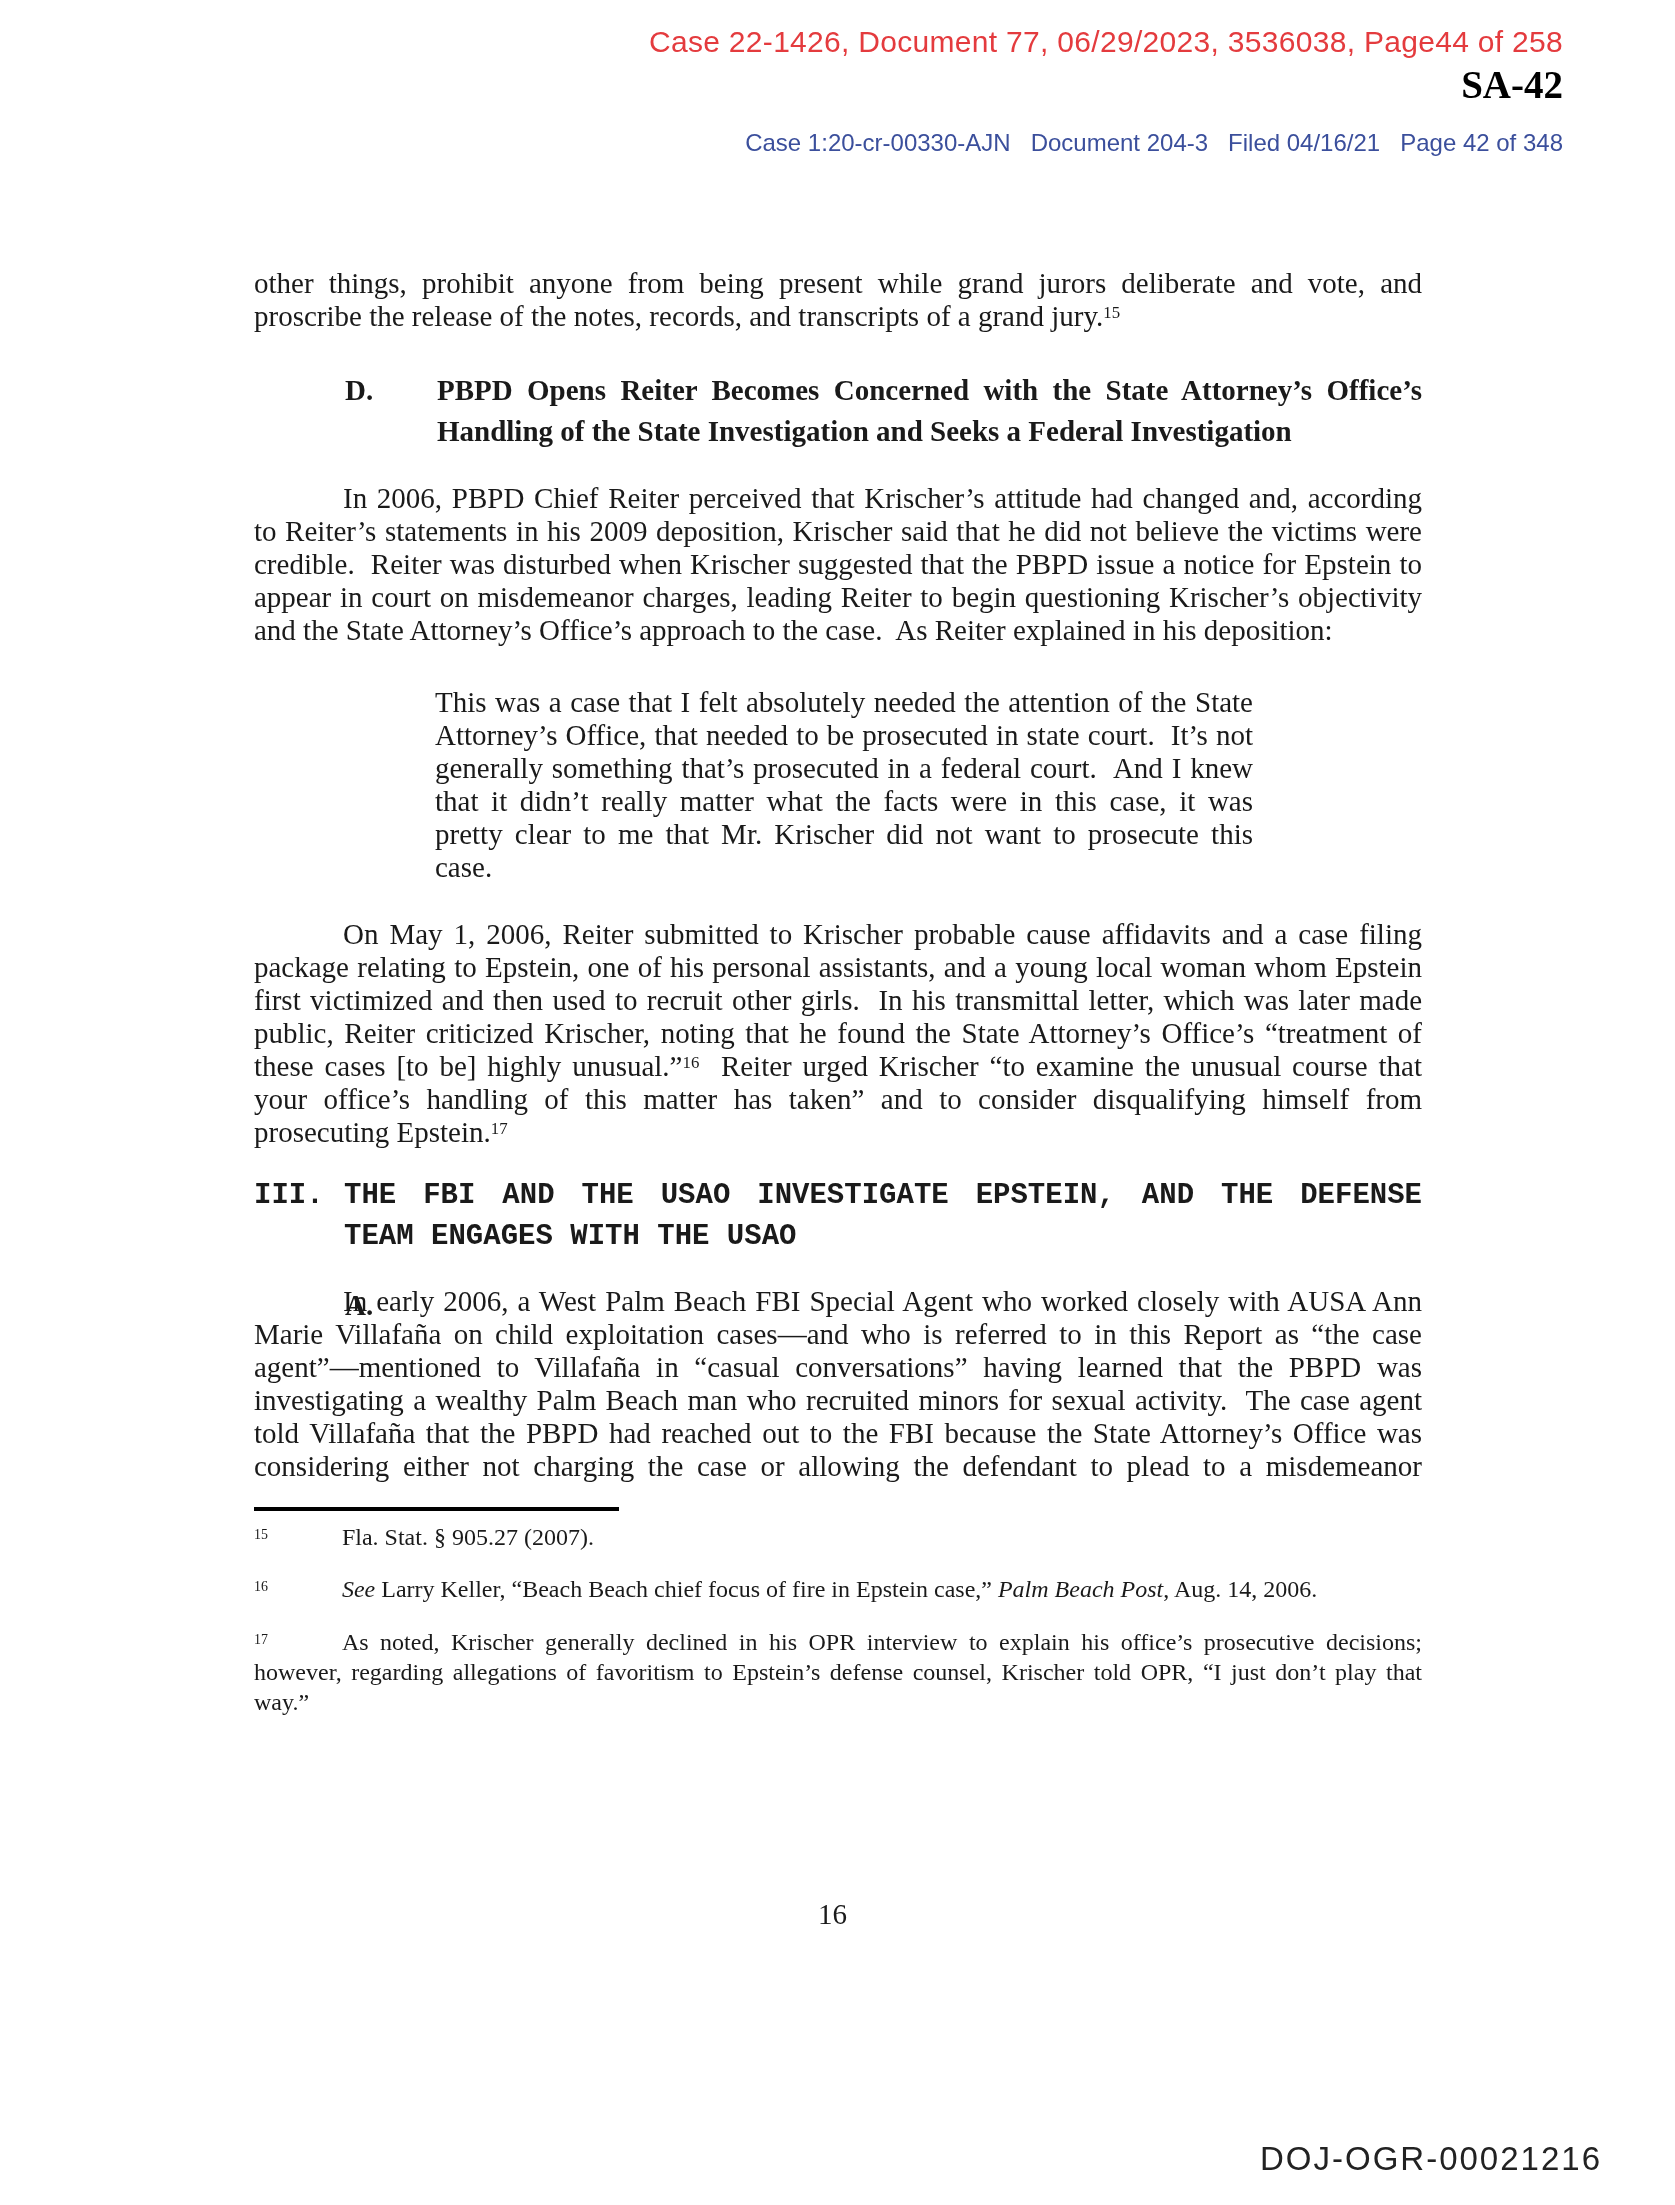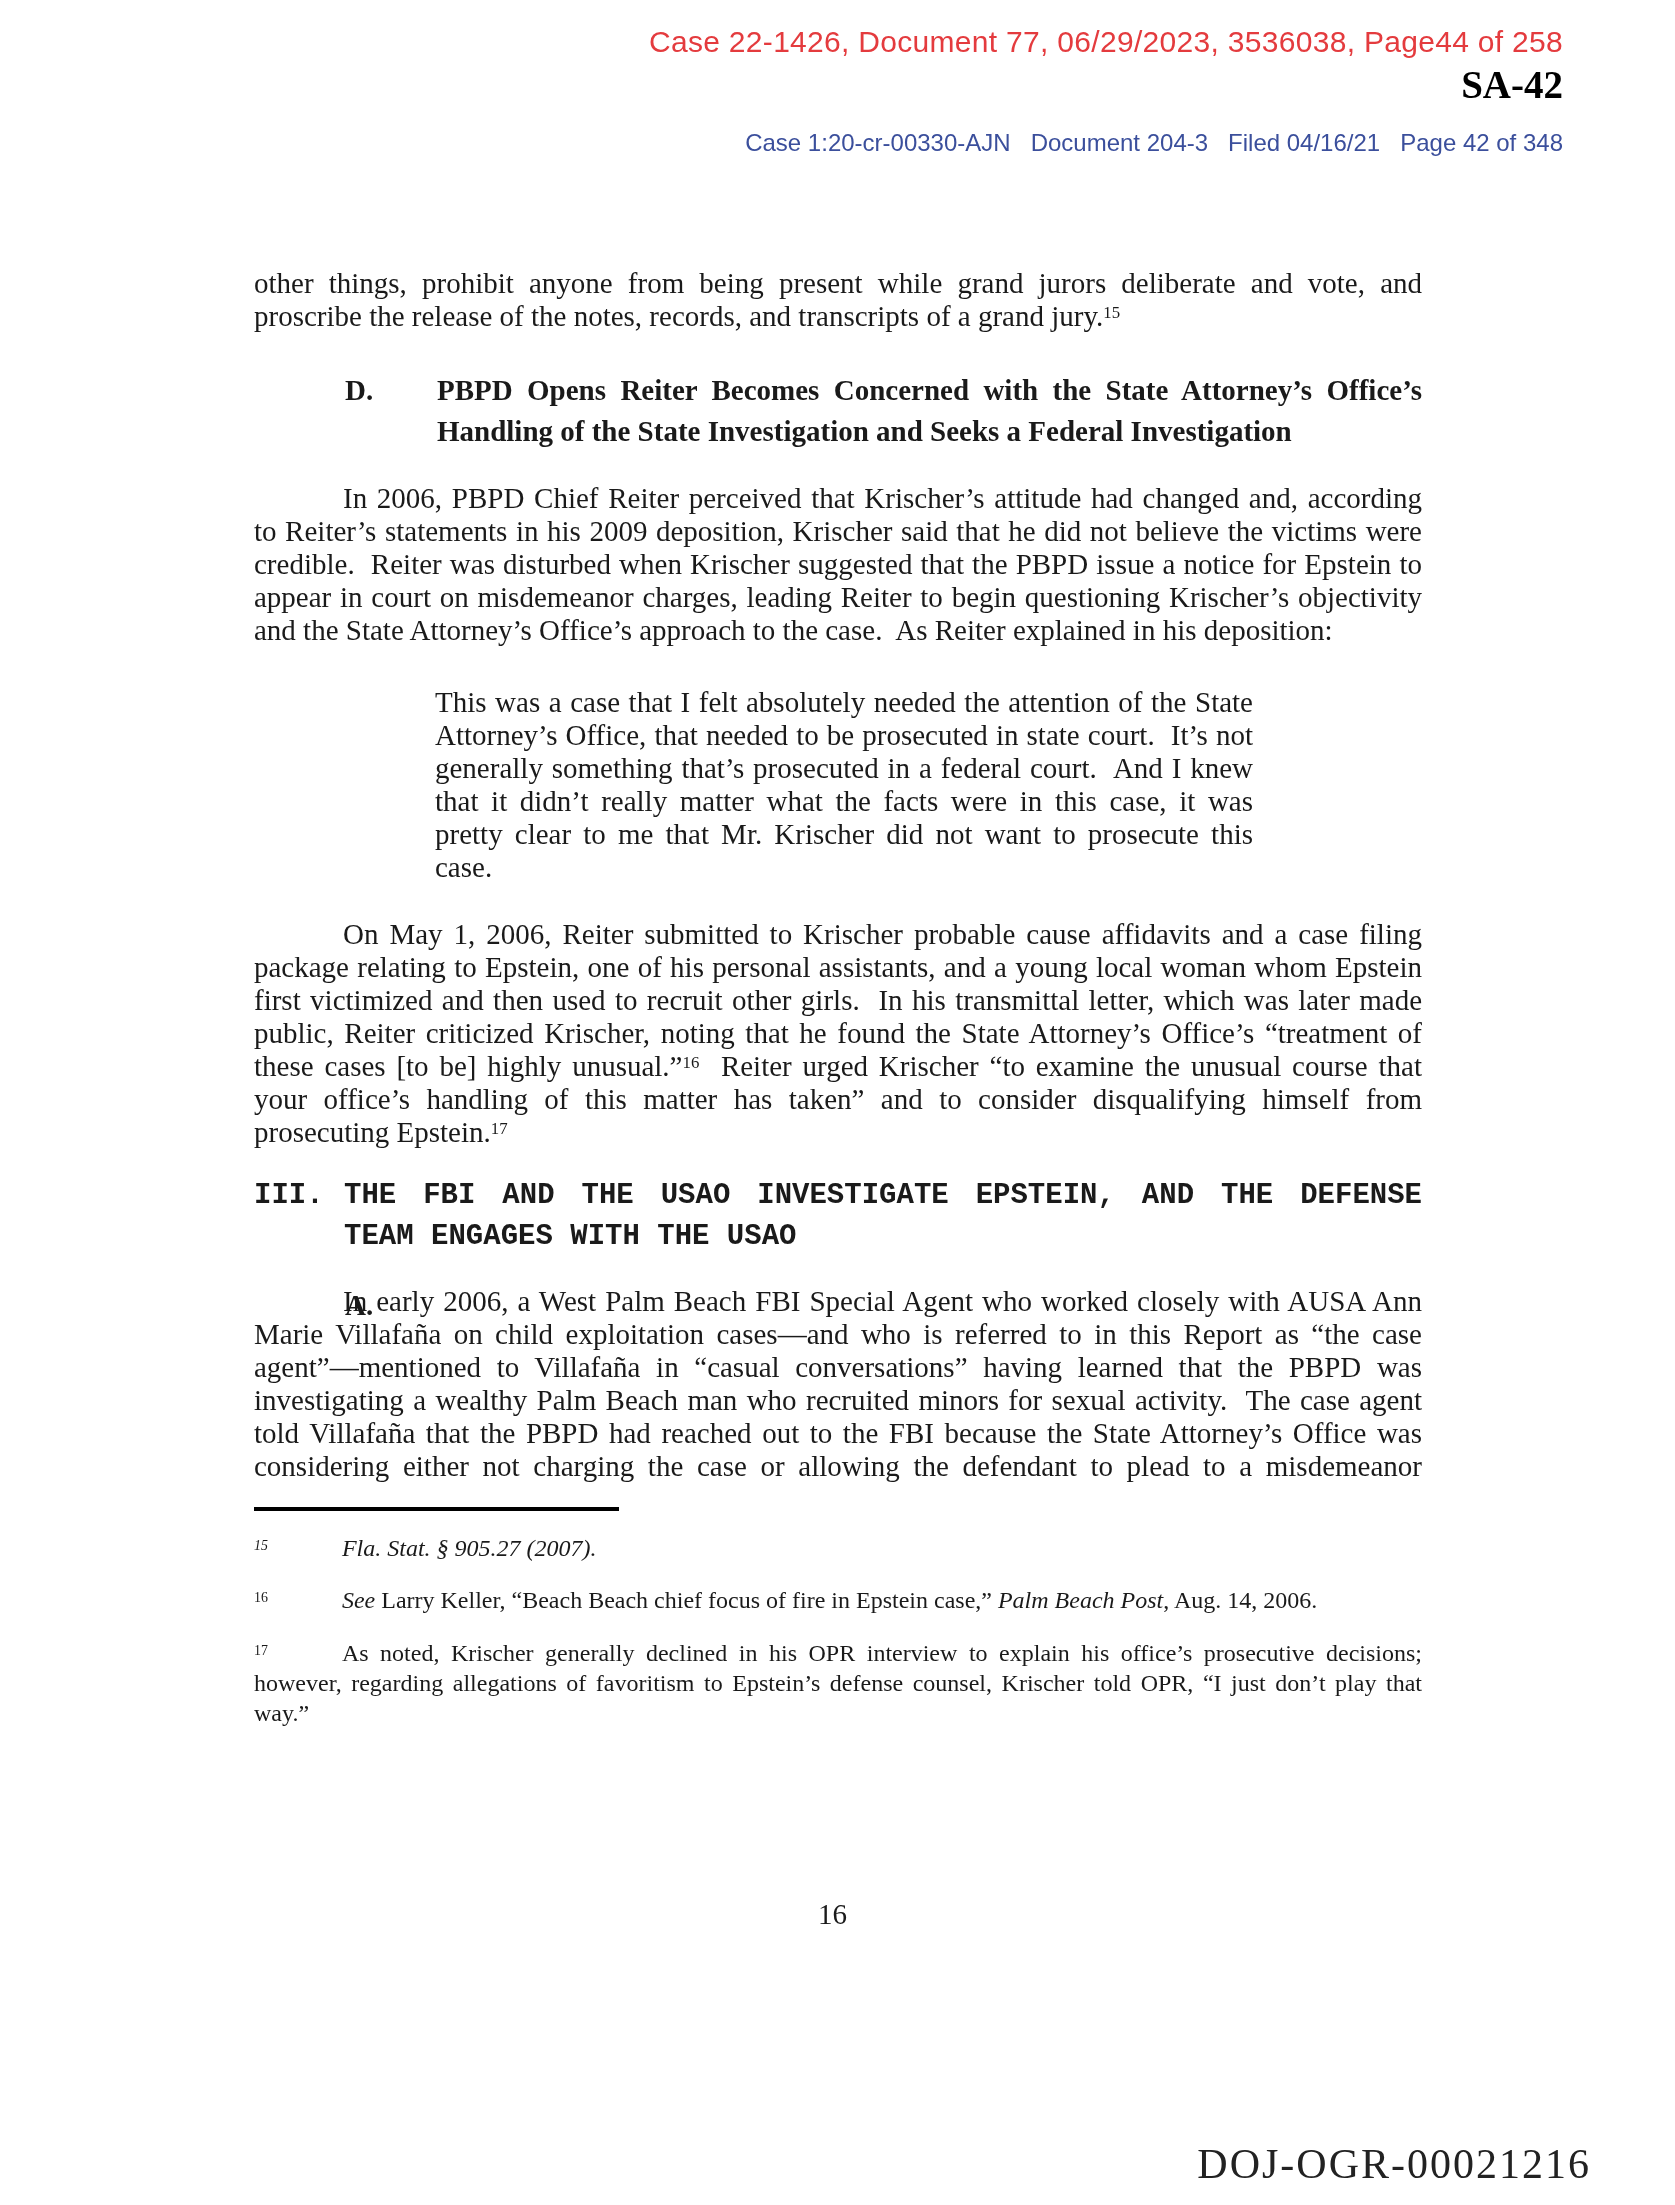--- a/index.html
+++ b/index.html
@@ -97,39 +97,39 @@
     border-top: 4px solid #000;
     margin: 24px 0 0 0;
   }
   .footnote {
     margin: 0;
     font-size: 24px;
     line-height: 30px;
     text-align: justify;
   }
   .footnote .fn-tab { display: inline-block; width: 74px; }
-  .fn15 { margin-top: 22px; font-style: italic; }
+  .fn15 { margin-top: 11px; }
   .fn16 { margin-top: 22.3px; }
   .fn17 { margin-top: 22.3px; }
 
   
   .page-number {
     position: absolute;
     top: 1898px;
     left: 0;
     width: 1665px;
     text-align: center;
     font-size: 29px;
   }
   .bates-stamp {
     position: absolute;
     top: 2140px;
-    right: 84px;
-    font-family: Liberation Serif, serif;
-    font-size: 42px;
+    right: 73px;
+    font-family: Liberation Sans, sans-serif;
+    font-size: 33px;
     letter-spacing: 2px;
     color: #222;
   }
 </style>
 </head>
 <body>
 
 <div class="page">
 
   <div class="header-block">

